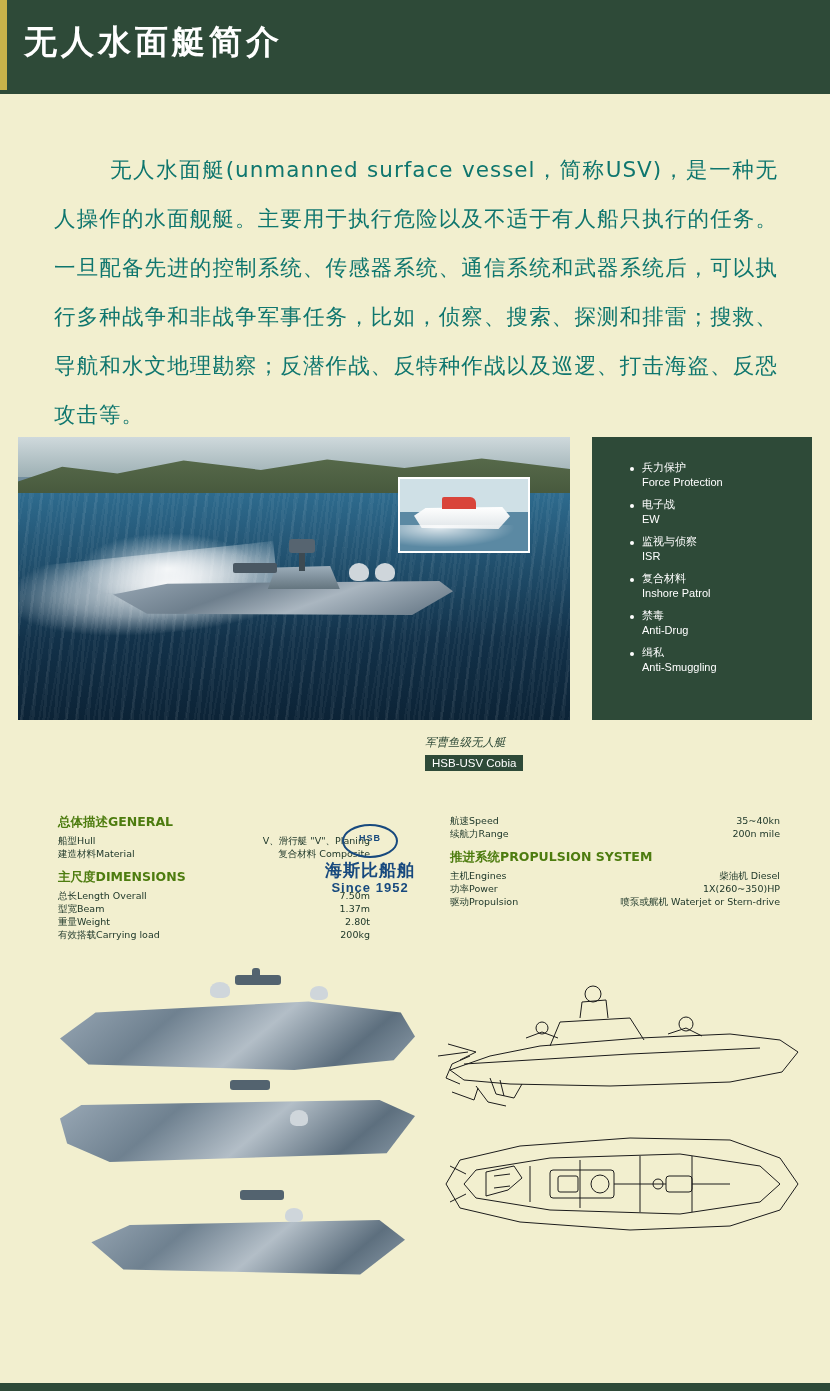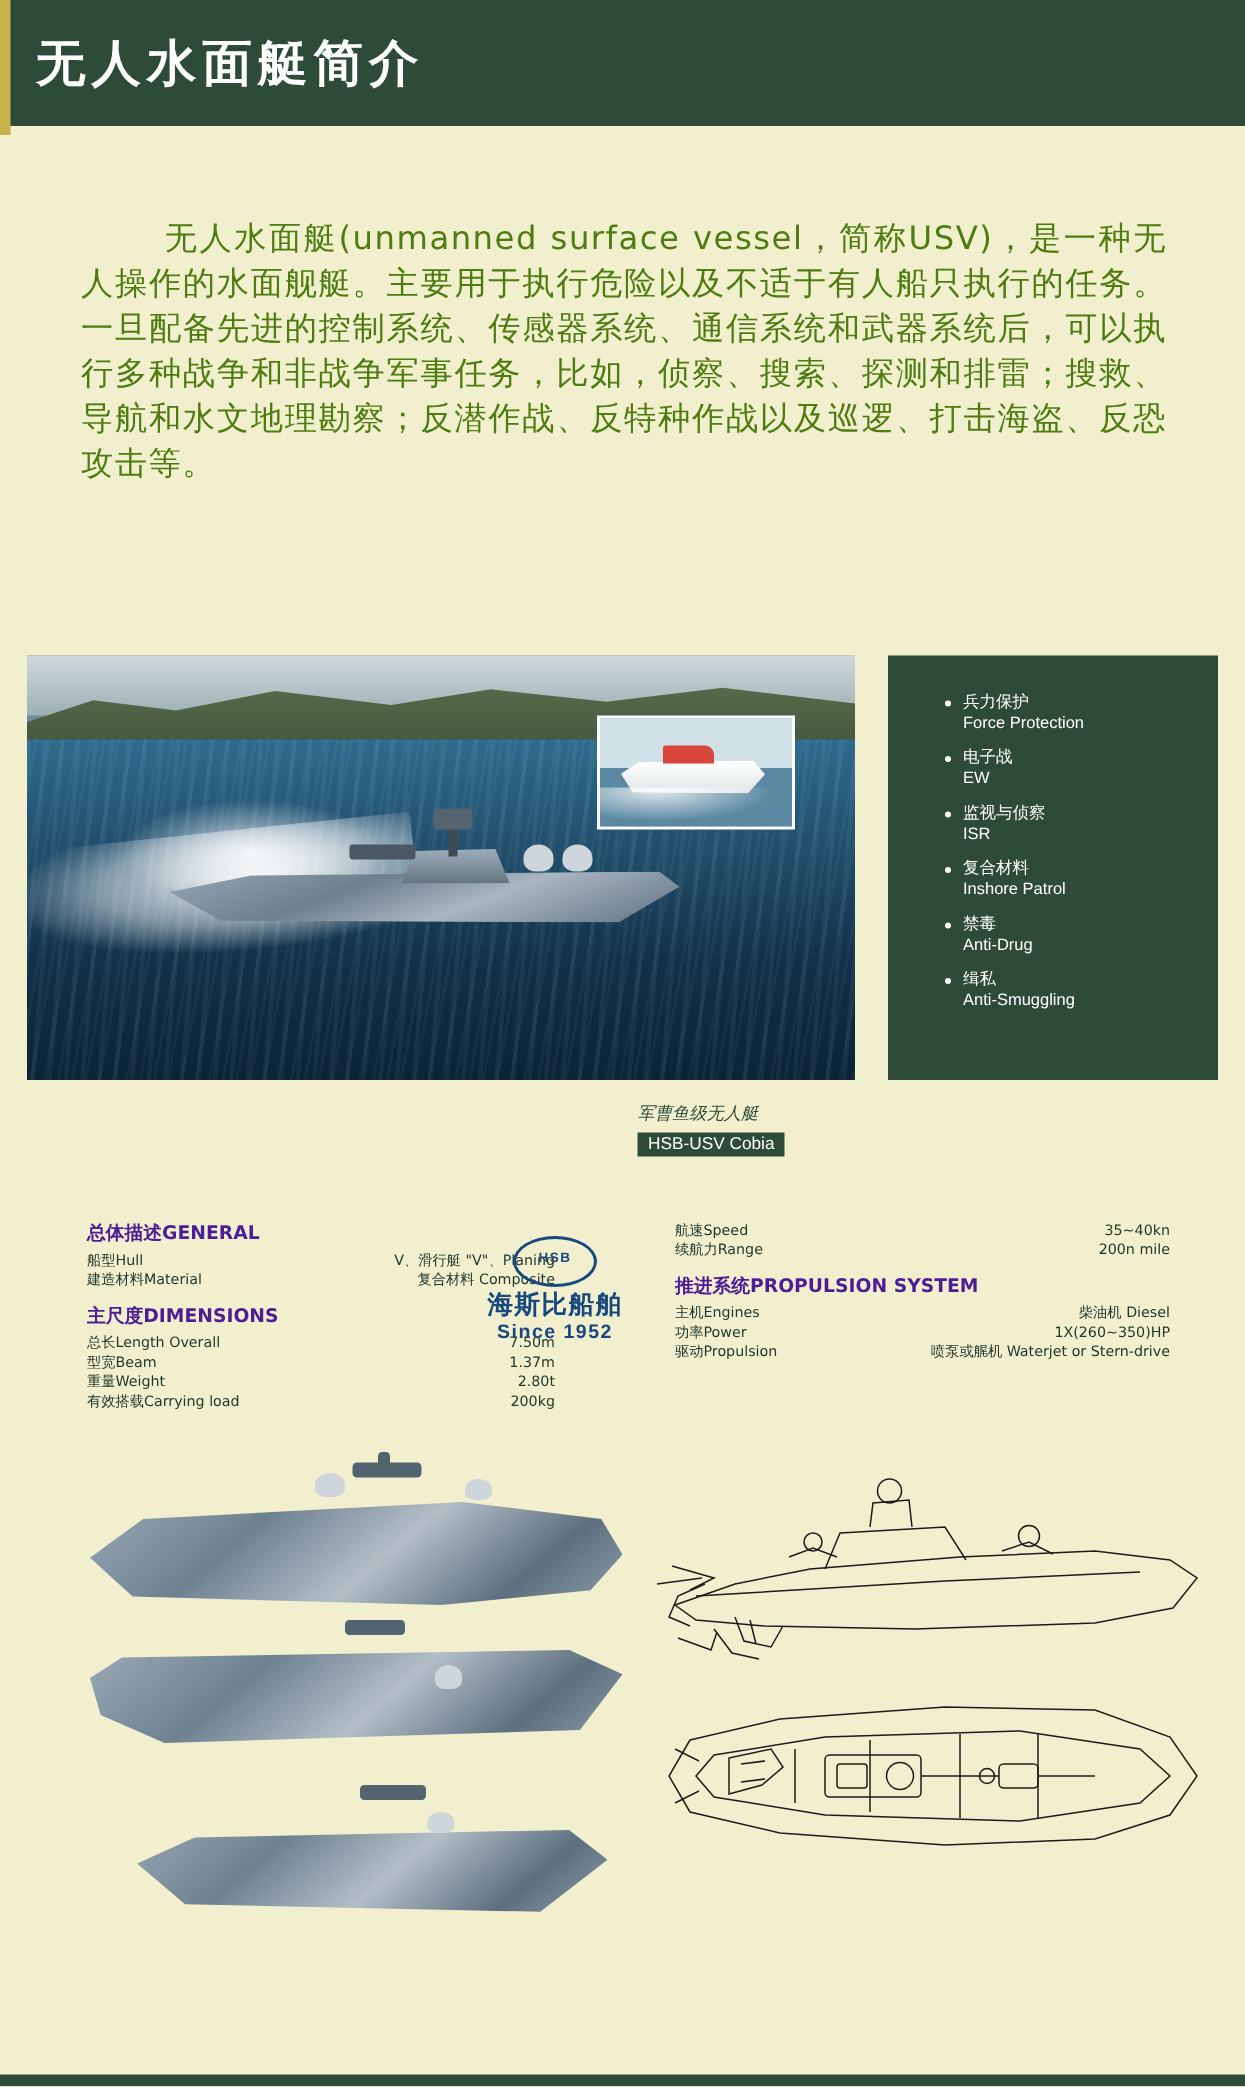--- a/index.html
+++ b/index.html
@@ -16,21 +16,21 @@
     height: 1391px;
     background: #f2efcf;
     overflow: hidden;
   }
 
   
   .header {
     position: absolute;
     left: 0; top: 0;
     width: 830px;
-    height: 84px;
+    height: 94px;
     background: #2e4a38;
     box-sizing: border-box;
   }
   .header-accent {
     position: absolute;
     left: 0; top: 0;
     width: 7px;
     height: 90px;
     background: #c8b24a;
   }
@@ -44,23 +44,23 @@
     font-weight: bold;
     font-family: "DejaVu Sans", "Liberation Sans", sans-serif;
   }
 
   
   .intro {
     position: absolute;
     left: 54px;
     top: 145px;
     width: 724px;
-    color: #4d7c0f;
+    color: #0f766e;
     font-size: 21.5px;
-    line-height: 30px;
+    line-height: 49px;
     text-align: justify;
     text-indent: 2.6em;
     letter-spacing: 1px;
     font-family: "DejaVu Sans", "Liberation Sans", sans-serif;
   }
 
   
   .hero {
     position: absolute;
     left: 18px;
@@ -229,21 +229,21 @@
     top: 814px;
     width: 312px;
   }
   .specs-right {
     position: absolute;
     left: 450px;
     top: 814px;
     width: 330px;
   }
   .spec-head {
-    color: #4c1d95;
+    color: #4d7c0f;
     font-weight: bold;
     font-size: 12.5px;
     margin-bottom: 3px;
     font-family: "DejaVu Sans", "Liberation Sans", sans-serif;
   }
   .spec-row {
     display: flex;
     justify-content: space-between;
     font-size: 9.5px;
     line-height: 13px;

